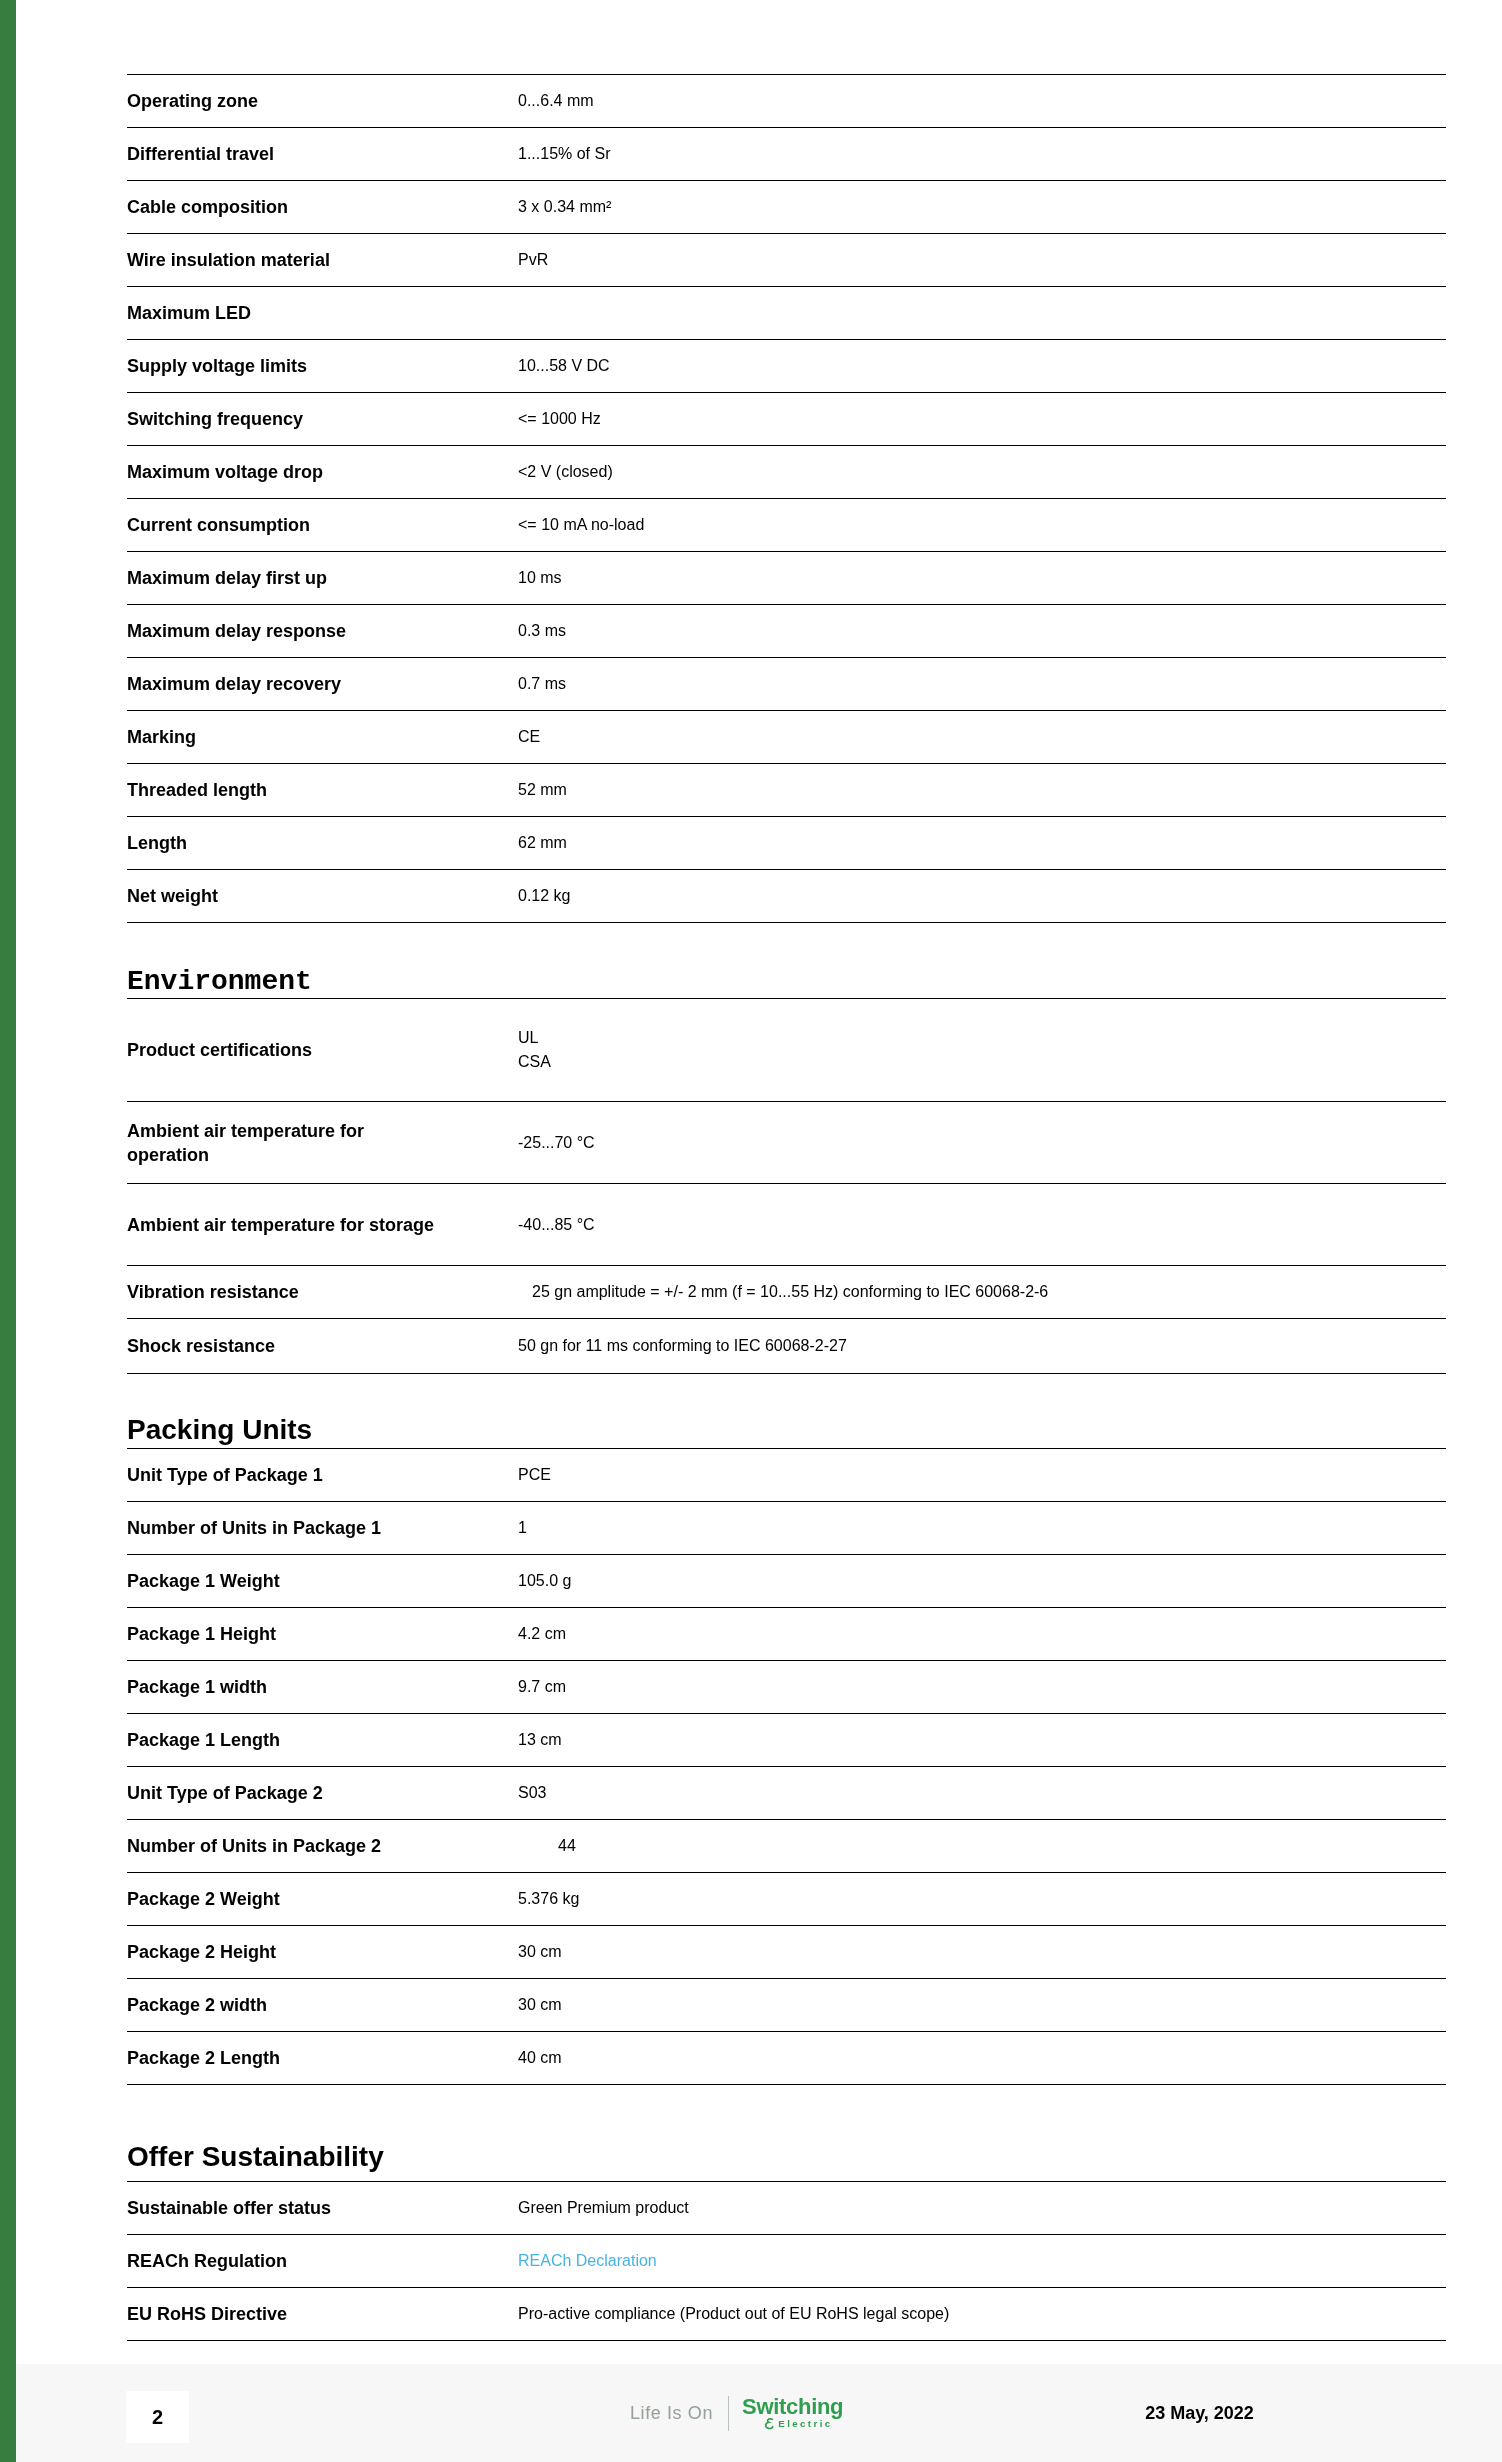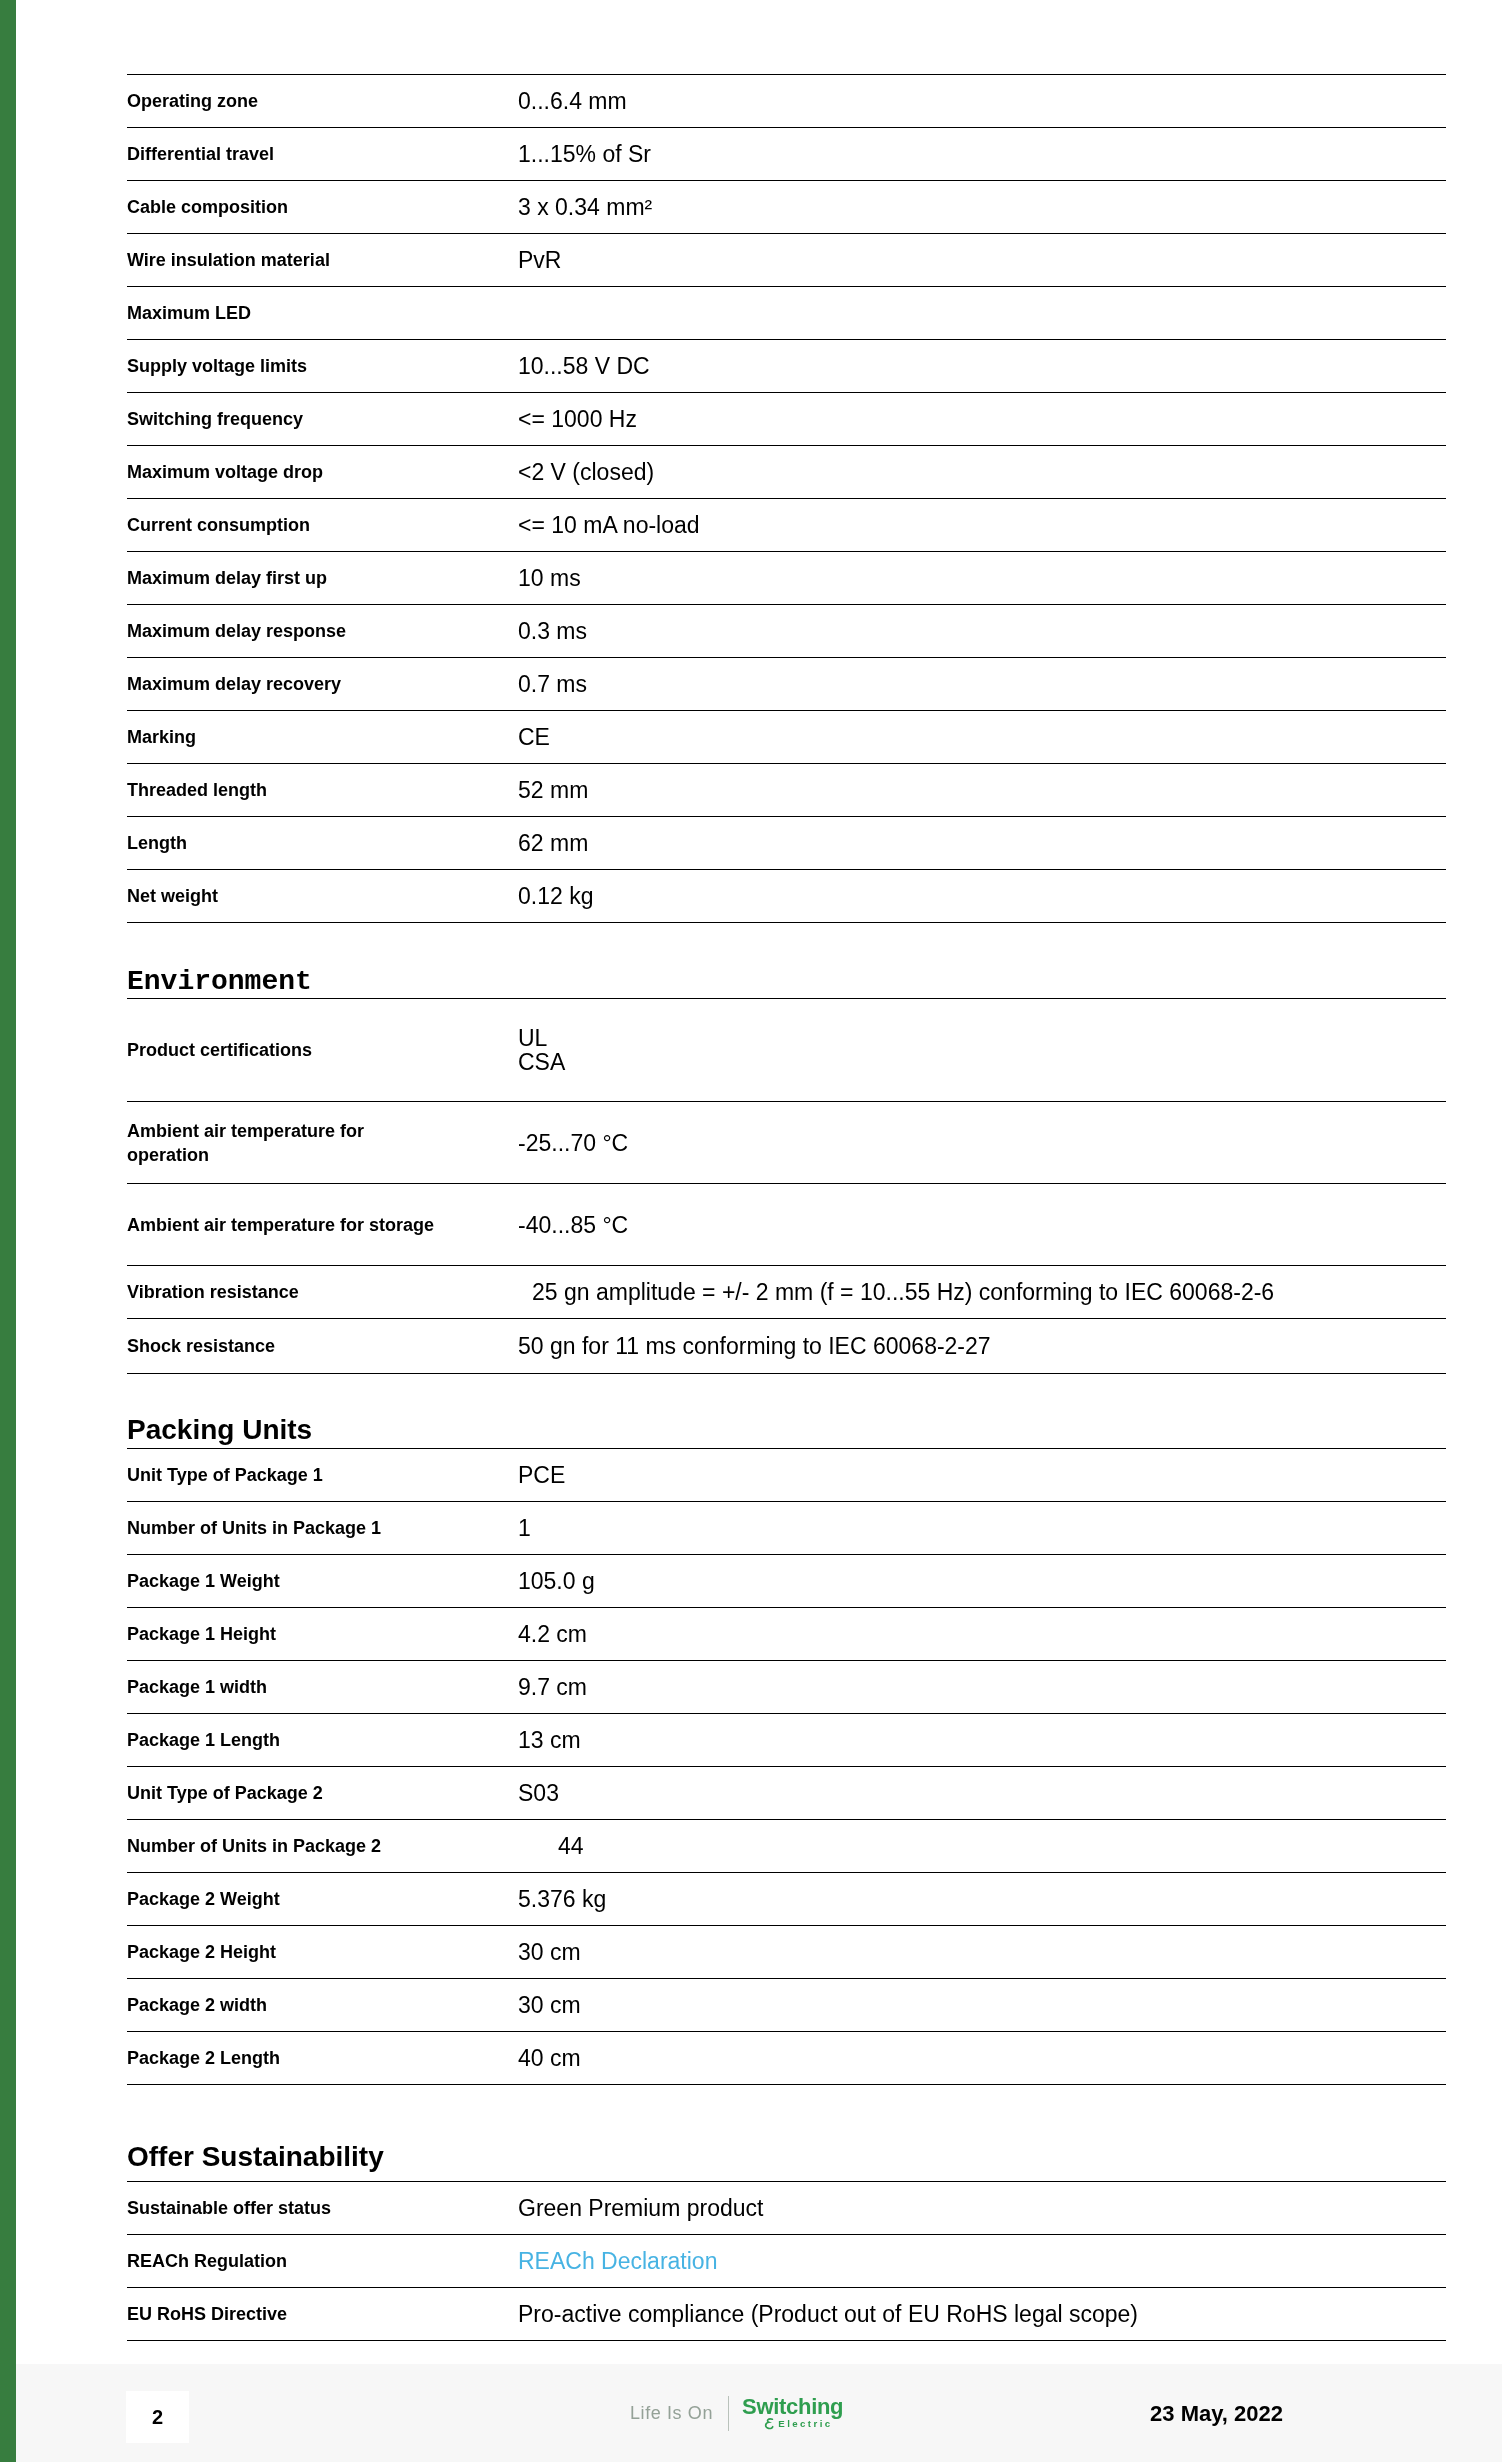--- a/index.html
+++ b/index.html
@@ -31,21 +31,21 @@
   .spec-row{
     display:flex;align-items:center;
     border-bottom:1.8px solid var(--rule);
     box-sizing:border-box;height:53px;
   }
   .spec-label{
     flex:0 0 391px;box-sizing:border-box;padding-right:76px;
     font-size:18px;font-weight:bold;line-height:24px;
   }
   .spec-value{
-    flex:1 1 auto;font-size:23px;line-height:24px;
+    flex:1 1 auto;font-size:16px;line-height:24px;
   }
   .spec-value .vline{display:block;}
   .link{color:var(--link);cursor:pointer;}
   footer{
     position:absolute;left:0;top:2364px;width:1503px;height:99px;
     background:var(--footer-bg);
   }
   .page-badge{
     position:absolute;left:126px;top:27px;width:63px;height:52px;
     background:#ffffff;display:flex;align-items:center;justify-content:center;
@@ -70,21 +70,21 @@
   .brand-sub-row{
     display:flex;align-items:center;margin-top:-1.2px;margin-left:20.6px;
   }
   .glyph{width:13.3px;height:13.3px;margin-right:2.4px;}
   .brand-sub{
     font-size:9.7px;font-weight:600;color:var(--green);letter-spacing:2.4px;
   }
   .date{
     position:absolute;left:1139px;top:0;width:121px;height:99px;
     display:flex;align-items:center;justify-content:center;
-    font-size:22px;font-weight:bold;color:#000;white-space:nowrap;margin-left:17px;
+    font-size:18px;font-weight:bold;color:#000;white-space:nowrap;
   }
 </style>
 </head>
 <body>
 
 <div class="page">
   <div class="accent-bar"></div>
 
   <div id="content" class="content">
       <div class="spec-table">

